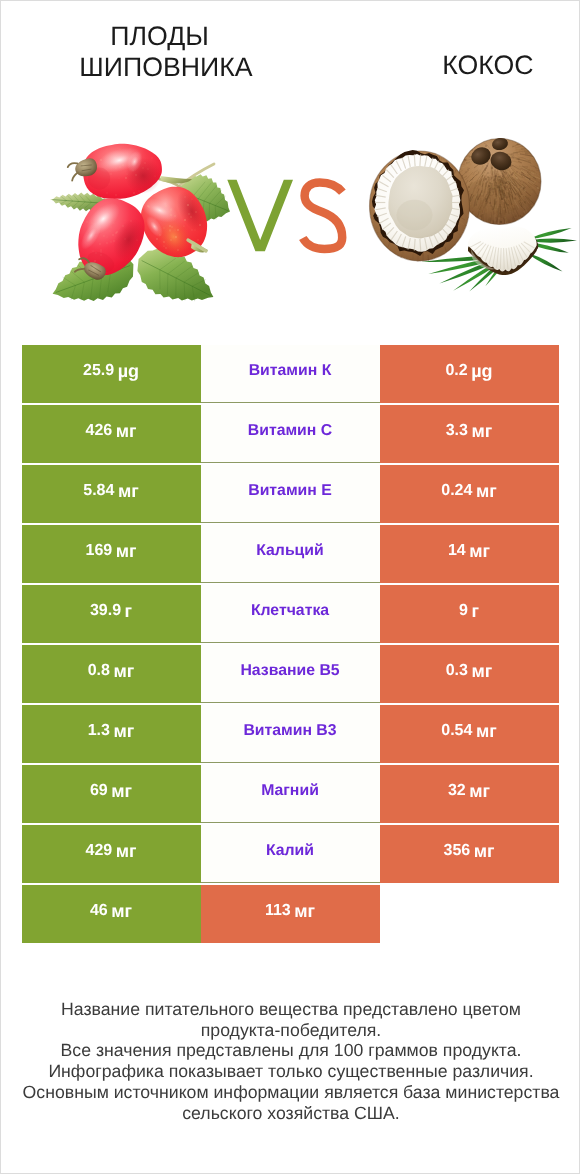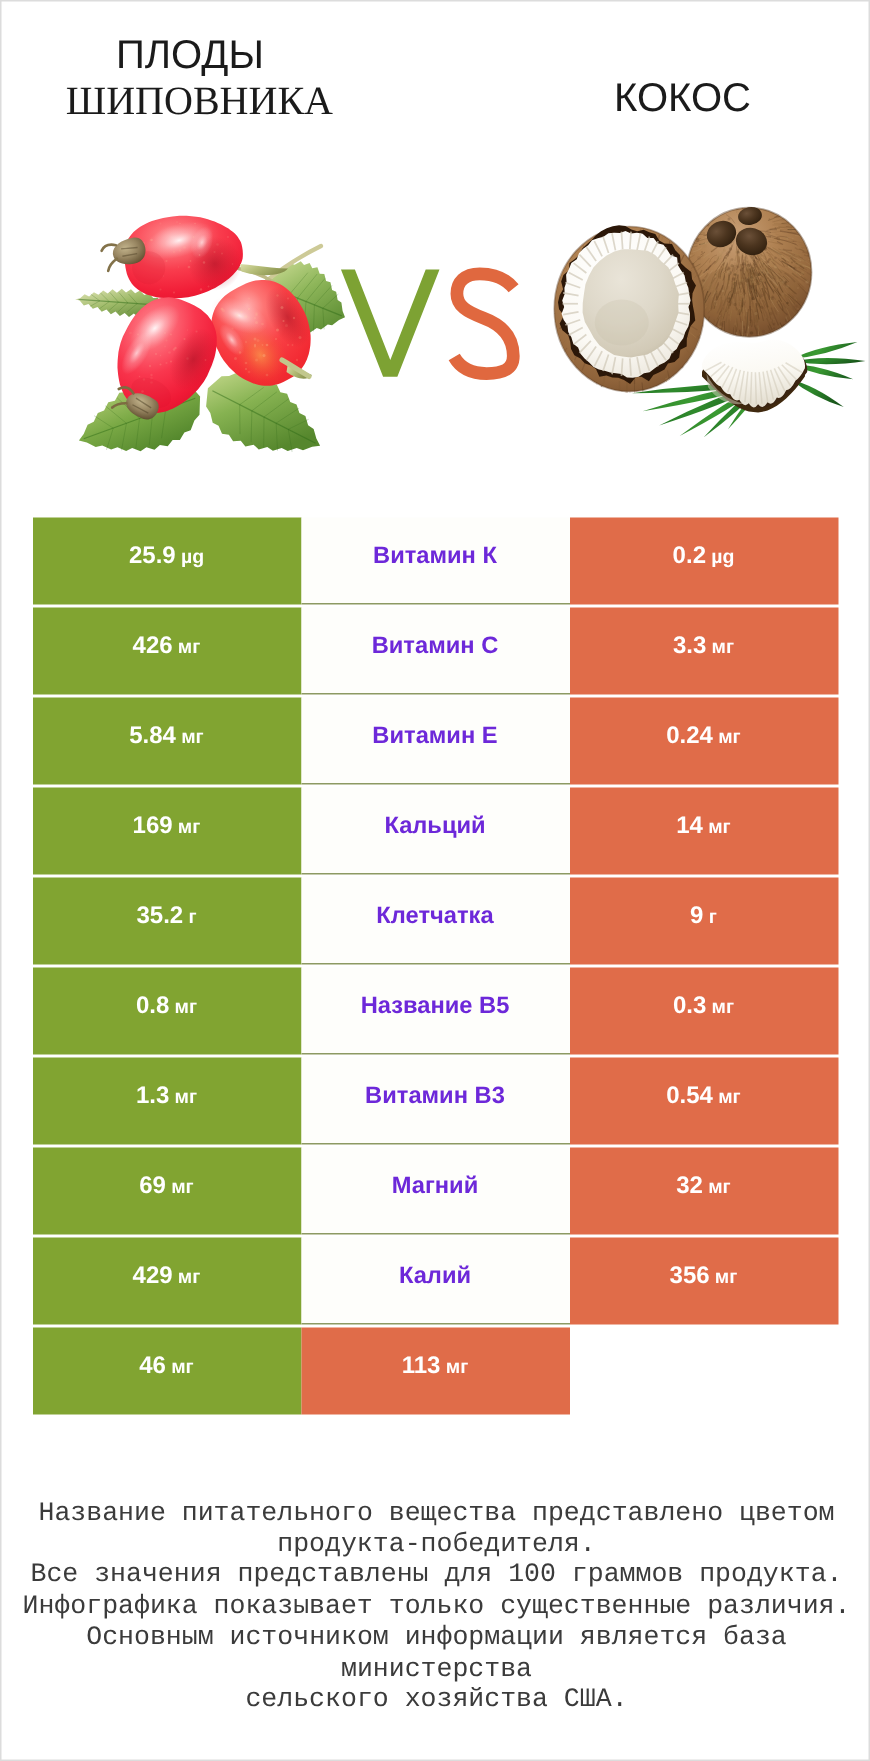--- a/index.html
+++ b/index.html
@@ -2,39 +2,39 @@
 <html><head>
 <meta charset="utf-8">
 <style>
 html,body{margin:0;padding:0;}
   body{width:580px;height:1174px;overflow:hidden;background:#ffffff;
        font-family:"Liberation Sans",sans-serif;
        -webkit-font-smoothing:antialiased;text-rendering:geometricPrecision;}
   .page{position:relative;width:580px;height:1174px;box-sizing:border-box;
         border:1px solid #dcdcdc;background:#fff;overflow:hidden;}
   .title{position:absolute;color:#1b1b1b;font-size:26.7px;line-height:30.4px;
-         font-weight:400;white-space:nowrap;text-align:center;}
+         font-weight:400;white-space:nowrap;text-align:center;padding-left:33px;}
   .title-left{left:0;width:251.3px;top:19.8px;}
-  .title-left div:nth-child(2){margin-left:12.6px;margin-top:0.3px;font-family:Liberation Serif, serif;}
+  .title-left div:nth-child(2){margin-left:12.6px;margin-top:0.3px;}
   .title-right{left:336px;width:236px;top:49.3px;}
   .hero{position:absolute;top:0;left:0;width:580px;height:340px;}
   .vsw{position:absolute;left:0;top:0;width:580px;height:340px;}
   .table{position:absolute;left:20.5px;top:343.6px;width:537px;}
   .row{display:flex;height:58px;margin-bottom:2px;}
   .cell{display:flex;align-items:center;justify-content:center;box-sizing:border-box;line-height:1;text-align:right;}
   .cell-left{width:179px;background:#81a431;color:#fff;}
   .cell-mid{width:179px;background:#fefefb;border-bottom:1.3px solid #8d9a63;}
   .cell-right{width:179px;background:#e06c49;color:#fff;}
   .row.win-right .cell-mid{border-bottom-color:#d98464;}
   .val{font-weight:700;font-size:16px;position:relative;top:-3px;}
-  .unit{font-weight:700;font-size:13px;margin-left:3.5px;position:relative;top:-3px;}
+  .unit{font-weight:700;font-size:18px;margin-left:3.5px;position:relative;top:-3px;}
   .nut{font-weight:700;font-size:15.8px;color:#6d28d9;position:relative;top:-2.5px;}
   .row.win-right .nut{color:#c0562f;}
   .footer{position:absolute;left:0;top:998px;width:580px;text-align:center;
-          color:#3b3b3b;font-size:17.7px;line-height:20.7px;font-family:Liberation Mono, monospace;}
+          color:#3b3b3b;font-size:17.7px;line-height:20.7px;}
 </style>
 </head>
 <body>
 
 <div class="page">
   <div class="hero">
 <svg class="art" viewBox="0 0 580 340" width="580" height="340" style="position:absolute;left:0;top:0;">
         <defs>
  <radialGradient id="rhA" cx="0.42" cy="0.25" r="0.95">
    <stop offset="0" stop-color="#ffa8ab"></stop>
@@ -1560,21 +1560,21 @@
         <div class="cell cell-mid">
           <span class="nut">Кальций</span>
         </div>
         <div class="cell cell-right">
           <span class="val">14</span>
           <span class="unit">мг</span>
         </div>
       </div>
       <div class="row win-left">
         <div class="cell cell-left">
-          <span class="val">35.2</span>
+          <span class="val">39.9</span>
           <span class="unit">г</span>
         </div>
         <div class="cell cell-mid">
           <span class="nut">Клетчатка</span>
         </div>
         <div class="cell cell-right">
           <span class="val">9</span>
           <span class="unit">г</span>
         </div>
       </div>

